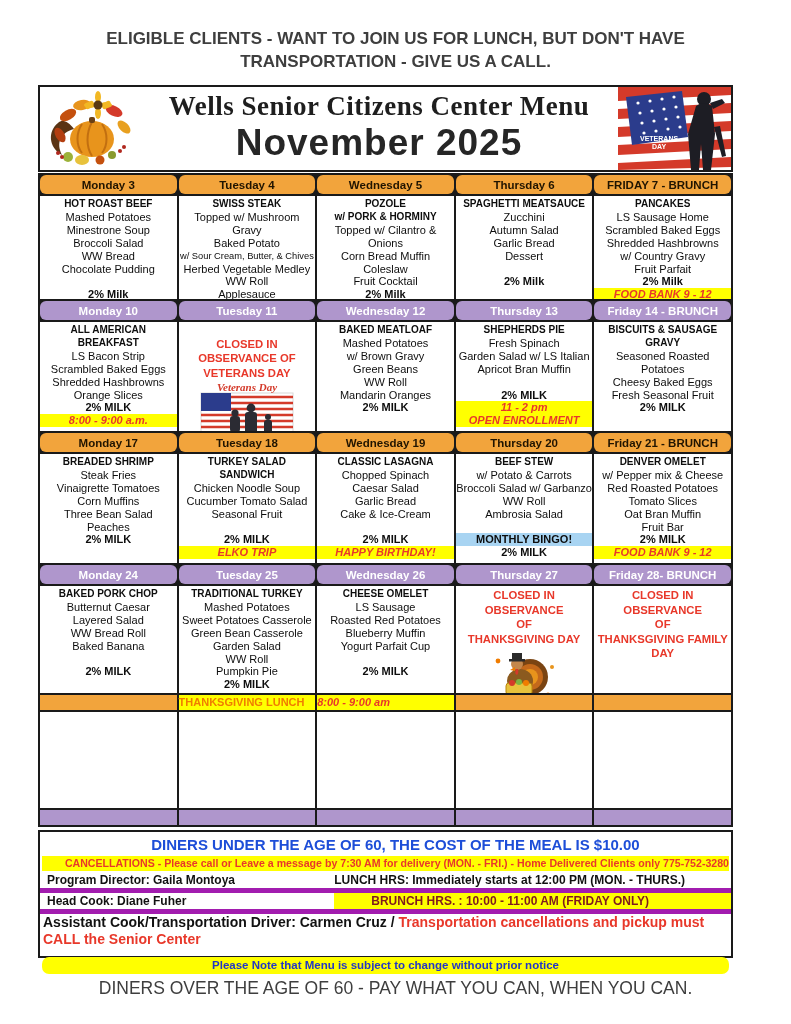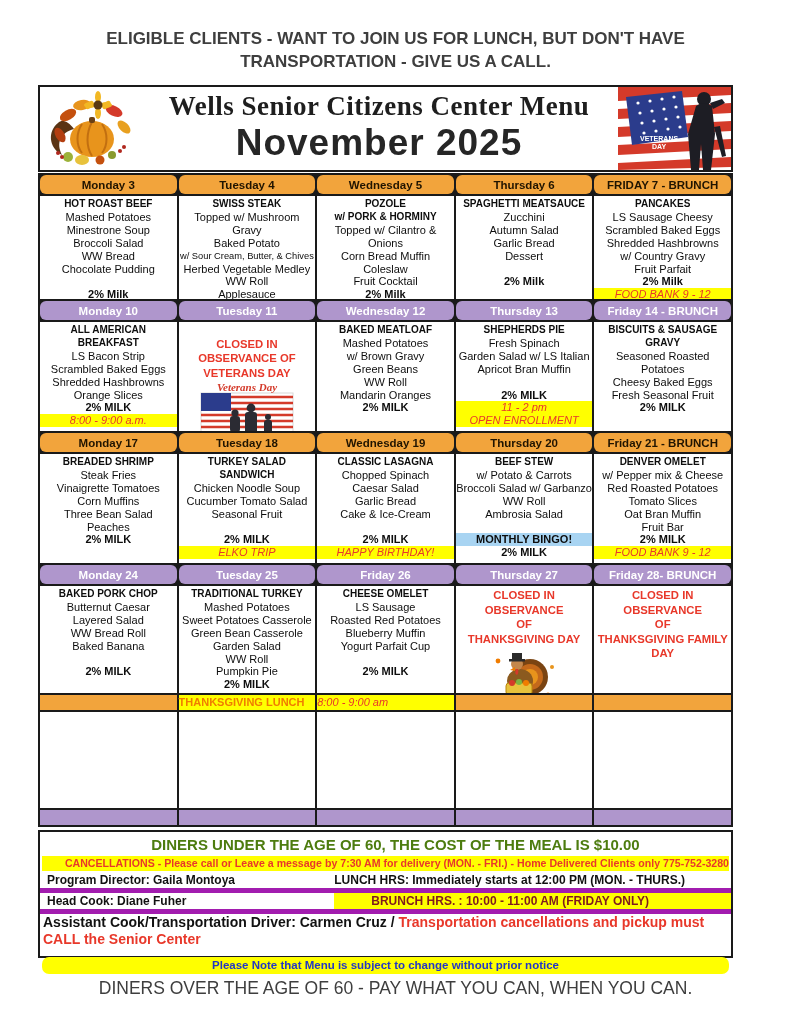--- a/index.html
+++ b/index.html
@@ -36,35 +36,35 @@
   .hdr { display:flex; align-items:center; justify-content:center;
     font-weight:bold; font-size:11.5px;border-radius:6px; }
   .hdr.orange { background:#F2A43C; color:#201400; }
   .hdr.purple { background:#AF96CC; color:#ffffff; }
   .daycell { background:#fff; padding-top:2px; text-align:center; overflow:hidden; }
   .daycell .ln { display:block; font-size:11px; line-height:12.9px; color:#0d0d0d; }
   .ln.t  { font-weight:bold; font-size:10px; }
   .ln.b  { font-weight:bold; }
   .ln.sm { font-size:9.3px; }
   .ln.red { font-weight:bold; color:#E8382A; font-size:11.3px; line-height:14.5px; }
-  .ln.yri { background:#FFFF00; color:#E8382A; font-weight:normal; font-style:italic; }
+  .ln.yri { background:#FFFF00; color:#E8382A; font-weight:bold; font-style:italic; }
   .ln.yor { background:#FFFF00; color:#F07C00; font-weight:bold; }
   .ln.bingo { background:#A8D4F2; font-weight:bold; }
   .ln.sp { height:12.9px; }
   .stripcell { background:#F2A43C; display:flex; align-items:center; justify-content:center; }
   .stripcell .ln { width:100%; font-size:11px; line-height:15px; }
   .stripcell.purple { background:#AF96CC; }
   .emptycell { background:#fff; }
   .cellimg { display:block; margin:1px auto 0; }
   
   .info-box {
     position:absolute; left:38px; top:830px; width:695px; height:128px;
     border:2px solid #1a1a1a; background:#fff; padding:2px 0 0 0;
   }
-  .info-row1 { text-align:center; color:#4d7c0f; font-weight:bold; font-size:15px; line-height:21px;margin-left:20px; }
+  .info-row1 { text-align:center; color:#1d4ed8; font-weight:bold; font-size:15px; line-height:21px;margin-left:20px; }
   .info-row2 { background:#FFFF00; color:#E8382A; font-weight:bold; font-size:10.6px;
     text-align:right; line-height:15px; margin:1px 2px; }
   .staff-row { display:flex; font-size:12px; font-weight:bold; line-height:16px;
     padding-left:7px; border-bottom:5px solid #a21caf; }
   .staff-left { width:42%; }
   .staff-right { flex:1; }
   .staff-right.brunch { background:#FFFF00; color:#7f1d1d;padding-left:37px; }
   .assist-row { font-size:14px; font-weight:bold; line-height:17px; padding-left:3px; }
   .assist-row .red-part { color:#E8382A; }
   .menu-note { background:#FFFF00; color:#2337C6; font-weight:bold; font-size:11.5px;
@@ -204,21 +204,21 @@
         <span class="ln t">SPAGHETTI MEATSAUCE</span>
         <span class="ln n">Zucchini</span>
         <span class="ln n">Autumn Salad</span>
         <span class="ln n">Garlic Bread</span>
         <span class="ln n">Dessert</span>
         <span class="ln sp"></span>
         <span class="ln b">2% Milk</span>
       </div>
       <div class="daycell">
         <span class="ln t">PANCAKES</span>
-        <span class="ln n">LS Sausage Cheesy</span>
+        <span class="ln n">LS Sausage Home</span>
         <span class="ln n">Scrambled Baked Eggs</span>
         <span class="ln n">Shredded Hashbrowns</span>
         <span class="ln n">w/ Country Gravy</span>
         <span class="ln n">Fruit Parfait</span>
         <span class="ln b">2% Milk</span>
         <span class="ln yri">FOOD BANK 9 - 12</span>
       </div>
       <div class="hdr purple">Monday 10</div>
       <div class="hdr purple">Tuesday 11</div>
       <div class="hdr purple">Wednesday 12</div>
@@ -339,21 +339,21 @@
         <span class="ln n">w/ Pepper mix &amp; Cheese</span>
         <span class="ln n">Red Roasted Potatoes</span>
         <span class="ln n">Tomato Slices</span>
         <span class="ln n">Oat Bran Muffin</span>
         <span class="ln n">Fruit Bar</span>
         <span class="ln b">2% MILK</span>
         <span class="ln yri">FOOD BANK 9 - 12</span>
       </div>
       <div class="hdr purple">Monday 24</div>
       <div class="hdr purple">Tuesday 25</div>
-      <div class="hdr purple">Friday 26</div>
+      <div class="hdr purple">Wednesday 26</div>
       <div class="hdr purple">Thursday 27</div>
       <div class="hdr purple">Friday 28- BRUNCH</div>
       <div class="daycell">
         <span class="ln t">BAKED PORK CHOP</span>
         <span class="ln n">Butternut Caesar</span>
         <span class="ln n">Layered Salad</span>
         <span class="ln n">WW Bread Roll</span>
         <span class="ln n">Baked Banana</span>
         <span class="ln sp"></span>
         <span class="ln b">2% MILK</span>

